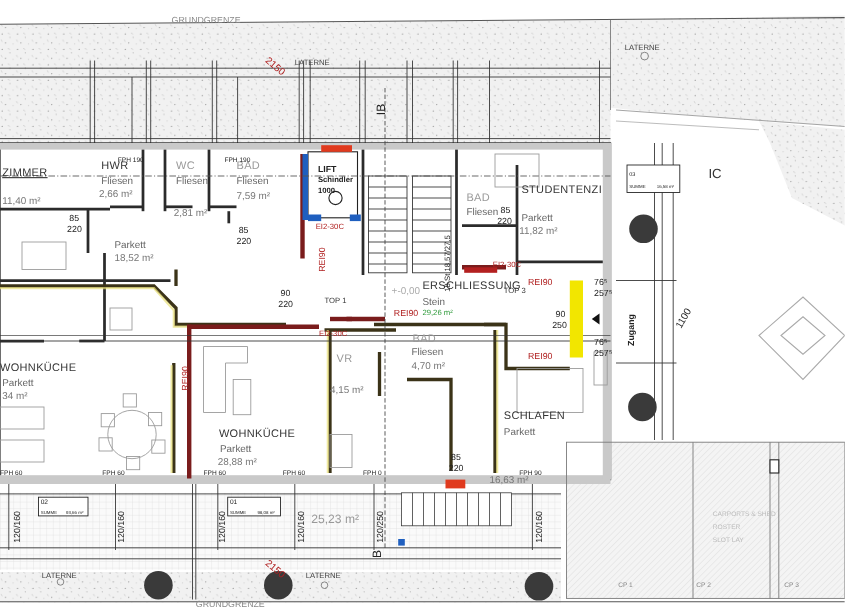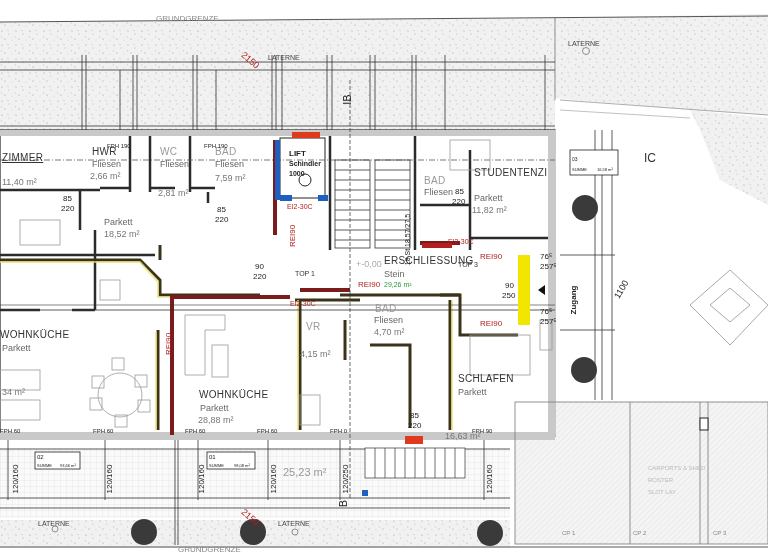--- a/index.html
+++ b/index.html
@@ -294,21 +294,21 @@
 
 <span class="lbl room-name" style="left:215px;top:147px;color:#999;">BAD</span>
 <span class="lbl room-sub" style="left:215px;top:160px;">Fliesen</span>
 <span class="lbl room-area" style="left:215px;top:174px;">7,59 m²</span>
 
 <span class="lbl room-sub" style="left:104px;top:218px;">Parkett</span>
 <span class="lbl room-area" style="left:104px;top:230px;">18,52 m²</span>
 
 <span class="lbl room-name" style="left:0px;top:330px;">WOHNKÜCHE</span>
 <span class="lbl room-sub" style="left:2px;top:344px;">Parkett</span>
-<span class="lbl room-area" style="left:2px;top:356px;margin-top:32px;">34 m²</span>
+<span class="lbl room-area" style="left:2px;top:356px;">34 m²</span>
 
 <span class="lbl room-name" style="left:199px;top:390px;">WOHNKÜCHE</span>
 <span class="lbl room-sub" style="left:200px;top:404px;">Parkett</span>
 <span class="lbl room-area" style="left:198px;top:416px;">28,88 m²</span>
 
 <span class="lbl room-name" style="left:384px;top:256px;">ERSCHLIESSUNG</span>
 <span class="lbl room-sub" style="left:384px;top:270px;">Stein</span>
 <span class="lbl green" style="left:384px;top:281px;">29,26 m²</span>
 
 <span class="lbl room-name" style="left:375px;top:304px;color:#999;">BAD</span>

